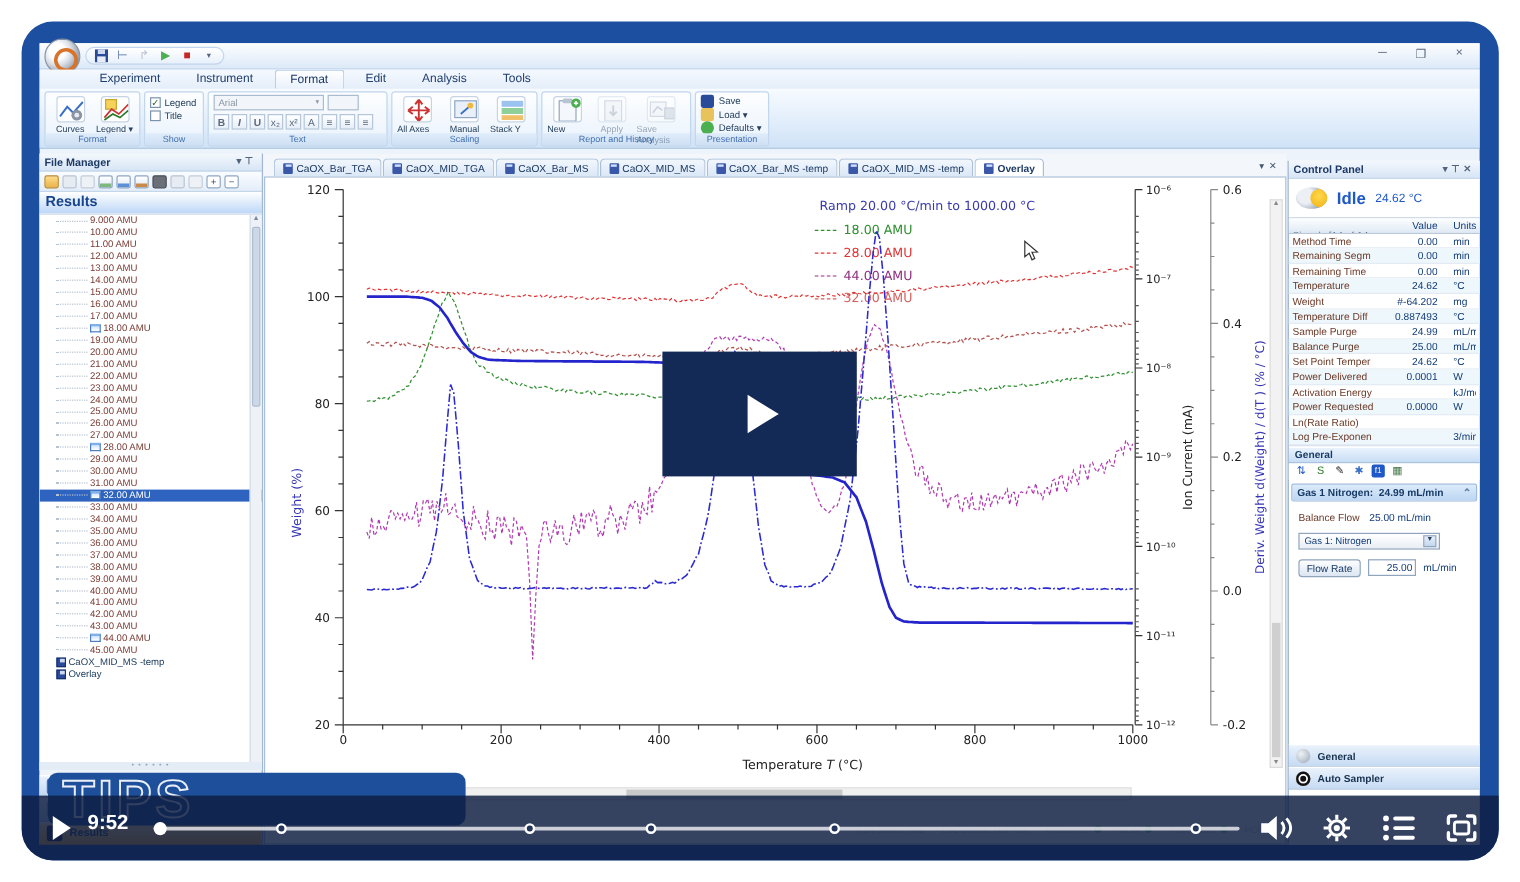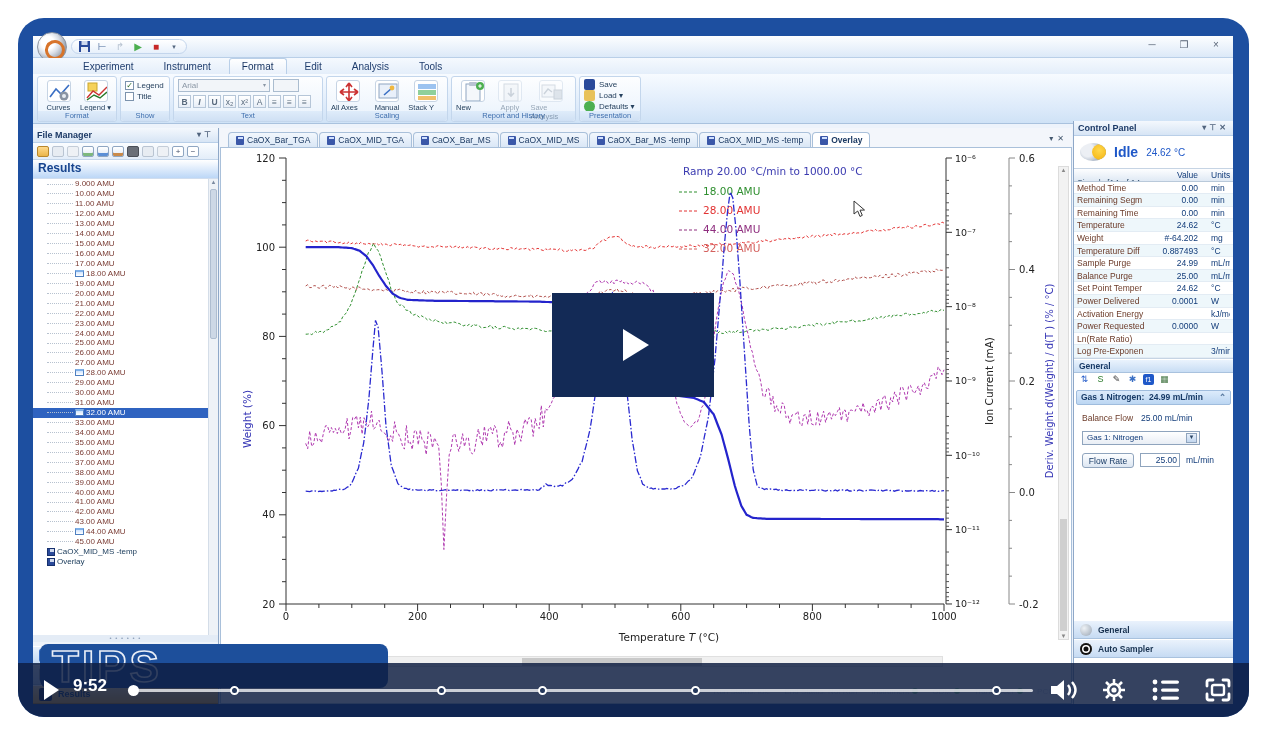--- a/index.html
+++ b/index.html
@@ -11,21 +11,21 @@
   #app { position:absolute; left:15px; top:18px; width:1200px; height:668px; background:#edf3fb; font-size:9px; color:#222; }
   
   #titlebar { position:absolute; left:0; top:0; width:100%; height:22px; background:linear-gradient(#fdfeff,#dce9f8); border-bottom:1px solid #b9cfe8; }
   .applogo { position:absolute; left:4px; top:-4px; width:30px; height:30px; border-radius:50%; background:radial-gradient(circle at 35% 35%, #fff 0 25%, #d9dee6 45%, #9aa3b0 70%, #6b7480 100%); border:1px solid #8a93a0; }
   .applogo:after { content:""; position:absolute; left:7px; top:7px; width:14px; height:14px; border-radius:50%; border:3px solid #d8742a; transform:rotate(-20deg); }
   .qat { position:absolute; left:38px; top:3px; display:flex; gap:6px; align-items:center; height:15px; padding:0 6px; background:linear-gradient(#ffffff,#e7f0fb); border:1px solid #c3d5ec; border-radius:8px; }
   .qat .ic { width:12px; height:12px; display:flex; align-items:center; justify-content:center; font-size:10px; line-height:1; }
   .winbtns { position:absolute; right:8px; top:3px; display:flex; gap:14px; color:#5a6678; font-size:10px; }
   .winbtns span { width:18px; text-align:center; cursor:default; }
   
-  #ribbontabs { position:absolute; left:0; top:22px; width:100%; height:16px; background:linear-gradient(#f5f9fe,#e4eefa); display:flex; gap:6px; padding-left:38px; align-items:center; }
+  #ribbontabs { position:absolute; left:0; top:22px; width:100%; height:16px; background:linear-gradient(#f5f9fe,#e4eefa); display:flex; gap:6px; padding-left:38px; align-items:flex-start; }
   .rtab { padding:2px 12px 2px; font-size:10px; color:#1f3d6d; border-radius:3px 3px 0 0; }
   .rtab.active { background:linear-gradient(#ffffff,#e9f1fb); border:1px solid #b9cfe8; border-bottom:none; color:#15325f; }
   
   #ribbon { position:absolute; left:0; top:38px; width:100%; height:50px; background:linear-gradient(#f7fbff,#dceafa 70%, #cfe2f6); border-bottom:1px solid #a9c2de; display:flex; padding:2px 4px 0 4px; gap:3px; }
   .rgroup { position:relative; height:46px; border:1px solid #c3d6ec; border-radius:3px; background:linear-gradient(#fdfeff,#e9f2fc); padding:2px 4px 10px 4px; display:flex; gap:4px; align-items:flex-start; }
   .rgroup .caption { position:absolute; left:0; right:0; bottom:0; height:10px; text-align:center; font-size:7.5px; color:#3f6fae; background:linear-gradient(#dfecfa,#cfe0f4); border-radius:0 0 3px 3px; }
   .bigbtn { width:38px; display:flex; flex-direction:column; align-items:center; gap:1px; font-size:7.5px; color:#27425f; padding-top:1px; }
   .bigbtn .bicon { width:24px; height:22px; border-radius:3px; background:#fff; border:1px solid #c6d4e4; position:relative; overflow:hidden; }
   .bigbtn.dim { opacity:.45; }
   svg.mini { position:absolute; left:0; top:0; }
@@ -70,21 +70,21 @@
   #chart-svg { position:absolute; left:8px; top:1px; }
   
   #chart-vsb { position:absolute; right:2px; top:18px; width:11px; height:474px; background:#f2f2f2; border:1px solid #dcdcdc; font-size:6px; color:#888; text-align:center; }
   #chart-vsb .thumb { position:absolute; left:1px; right:1px; top:352px; height:112px; background:#cfcfcf; }
   #chart-hsb { position:absolute; left:10px; bottom:36px; width:712px; height:11px; background:#f0f0f0; border:1px solid #e0e0e0; }
   #chart-hsb .thumb { position:absolute; top:1px; height:8px; left:290px; width:180px; background:#c9c9c9; }
   
   #playbox { position:absolute; left:519px; top:257px; width:162px; height:104px; background:#132a56; display:flex; align-items:center; justify-content:center; z-index:4; }
   #playbox .tri { width:0; height:0; border-left:26px solid #fff; border-top:16px solid transparent; border-bottom:16px solid transparent; margin-left:6px; }
   
-  #ctrlpanel { position:absolute; right:0; top:85px; width:160px; bottom:0; background:#fff; border-left:1px solid #8fa8c8; font-size:8.5px; }
+  #ctrlpanel { position:absolute; right:0; top:98px; width:160px; bottom:0; background:#fff; border-left:1px solid #8fa8c8; font-size:8.5px; }
   #cp-status { height:32px; display:flex; align-items:center; gap:8px; padding-left:6px; background:#fff; }
   .sphere { width:26px; height:18px; border-radius:50%; background:radial-gradient(circle at 30% 40%, #eceff4 0 30%, #aab6c6 60%, #5b6a7e 100%); position:relative; overflow:hidden; }
   .sphere:after { content:""; position:absolute; right:-4px; top:1px; width:18px; height:16px; border-radius:50%; background:radial-gradient(circle at 40% 40%, #ffd84d, #f0a800); }
   #cp-idle { color:#1f58c8; font-size:14px; font-weight:bold; }
   #cp-temp { color:#1f58c8; font-size:10px; }
   #cp-table { border-top:1px solid #c6d4e4; border-bottom:1px solid #c6d4e4; }
   .cprow { display:flex; height:12.6px; line-height:12.4px; border-bottom:1px solid #e3ecf4; overflow:hidden; }
   .cprow.hdr { background:linear-gradient(#fdfeff,#dfe9f4); color:#34506e; border-bottom:1px solid #b9c9da; }
   .cprow:nth-child(odd):not(.hdr) { background:#eef7fb; }
   .cp-name { width:72px; overflow:hidden; white-space:nowrap; color:#6b3a28; padding-left:3px; }

